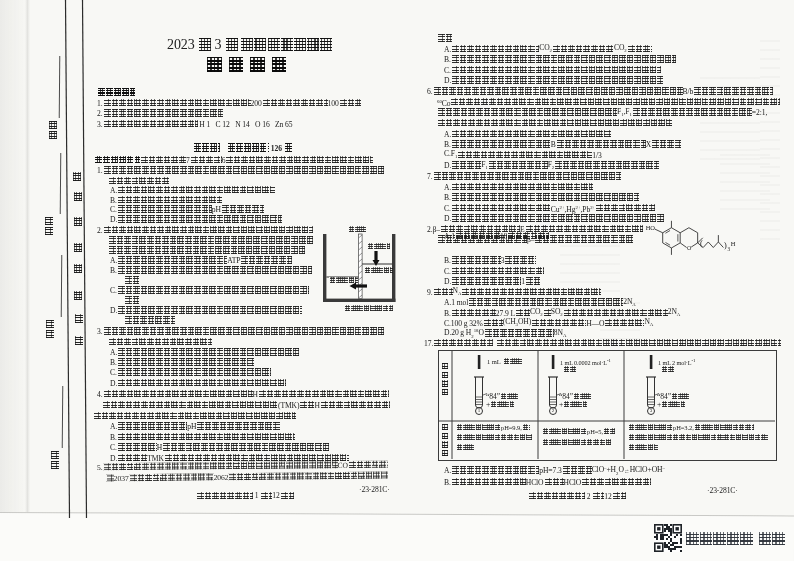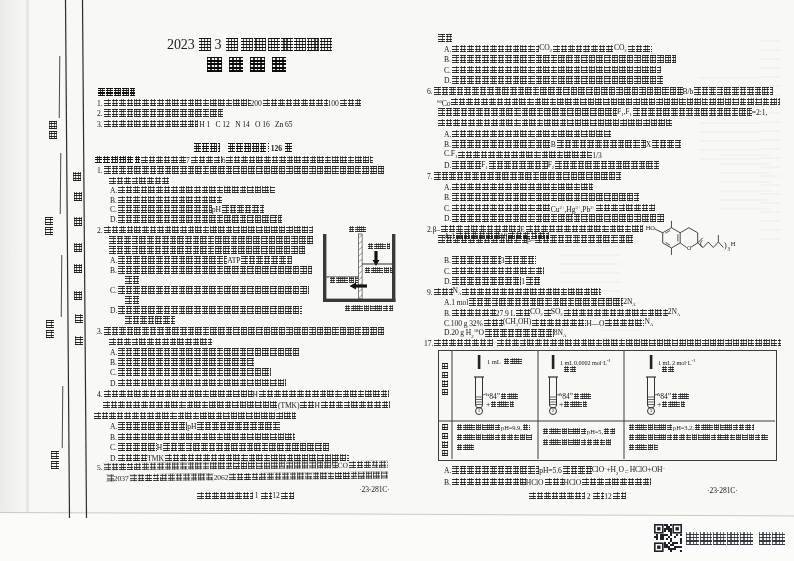--- a/index.html
+++ b/index.html
@@ -664,21 +664,21 @@
 <div class="l" style="left:628px;top:433.8px;height:6.4px;">
         <i class="f6" style="width:140px;flex:none"></i>
       </div>
 <div class="l" style="left:628px;top:443.8px;height:6.4px;">
         <i class="f6" style="width:30px;flex:none"></i>
       </div>
 
 <div class="l" style="left:444px;top:466.3px;height:7.4px;">
         <em>A.</em>
         <i class="f" style="width:88px;flex:none"></i>
-        <em>pH=5.6</em>
+        <em>pH=7.3</em>
         <i class="f" style="width:30px;flex:none"></i>
         <em>ClO<sup>–</sup>+H<sub>2</sub>O<span class="eq">→<br>←</span>HClO+OH<sup>–</sup></em>
       </div>
 
 <div class="l" style="left:444px;top:477.8px;height:7.4px;">
         <em>B.</em>
         <i class="f" style="width:75px;flex:none"></i>
         <em>HClO</em>
         <i class="f" style="width:20px;flex:none"></i>
         <em>HClO</em>

